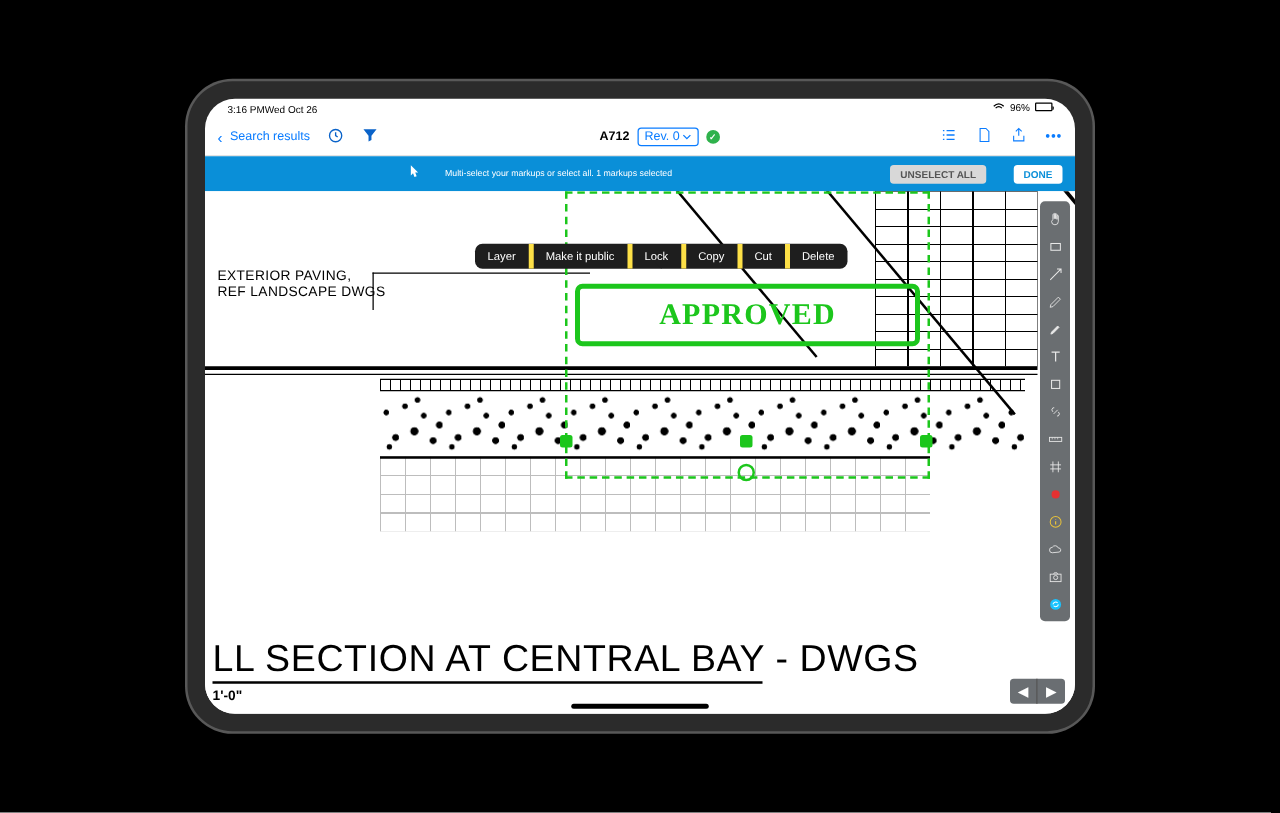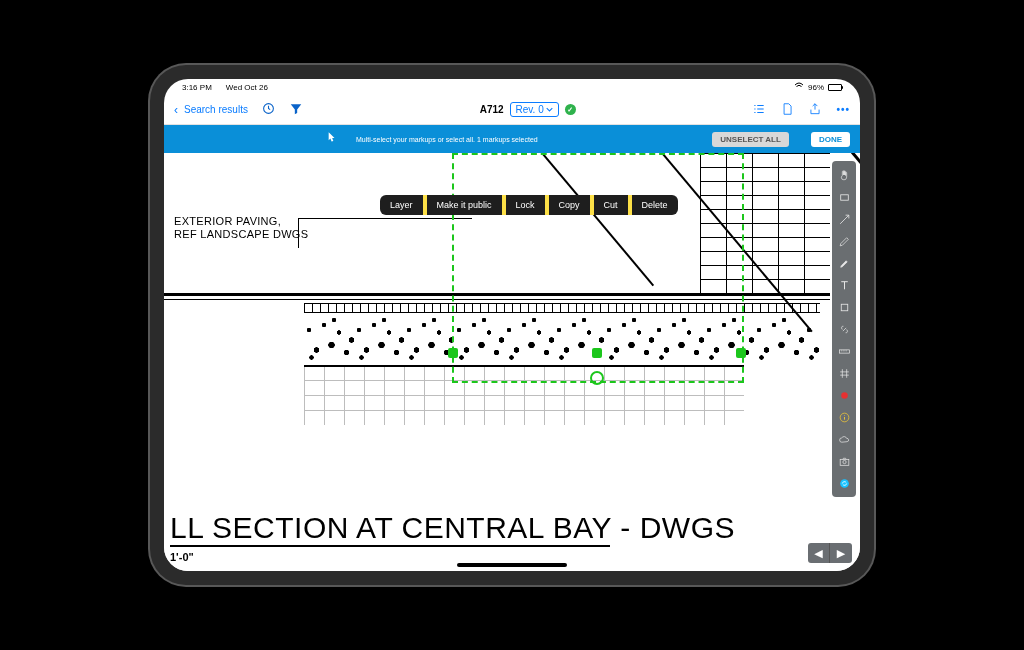--- a/index.html
+++ b/index.html
@@ -33,22 +33,22 @@
   .status-bar {
     height: 16px;
     display: flex;
     align-items: center;
     justify-content: space-between;
     padding: 0 18px;
     font-size: 8px;
     color: #000;
     font-weight: 500;
   }
-  .status-left { display: flex; gap: 14px; }
-  .status-right { display:flex; align-items:center; gap:4px;}
+  .status-left { display: flex; gap: 0; }
+  .status-right { display:flex; align-items:flex-start; gap:4px;}
   .battery-shell { width:14px; height:7px; border:1px solid #000; border-radius:1px; position:relative;}
   .battery-shell::after { content:""; position:absolute; right:-2px; top:1.5px; width:1.5px; height:3px; background:#000; border-radius:0 1px 1px 0;}
   .battery-fill { background:#000; height:100%; width:96%; }
   .nav-bar {
     height: 30px;
     display: flex;
     align-items: center;
     padding: 0 10px;
     font-size: 10px;
     color: #0a7cff;
@@ -281,20 +281,23 @@
       <div class="dwg-text big-title">LL SECTION AT CENTRAL BAY - DWGS</div>
       <div class="hline th" style="bottom:24px; left:6px; width:440px;"></div>
       <div class="dwg-text scale">1'-0"</div>
 
       <div class="sel-box"></div>
       <div class="handle" style="left:284px; top:195px;"></div>
       <div class="handle" style="left:428px; top:195px;"></div>
       <div class="handle" style="left:572px; top:195px;"></div>
       <div class="rot-handle" style="left:426px; top:218px;"></div>
 
+      <div class="approved">
+        <span>APPROVED</span>
+      </div>
 
       <div class="ctx">
         <div class="ctx-item">Layer</div>
         <div class="ctx-item">Make it public</div>
         <div class="ctx-item">Lock</div>
         <div class="ctx-item">Copy</div>
         <div class="ctx-item">Cut</div>
         <div class="ctx-item">Delete</div>
       </div>
 

